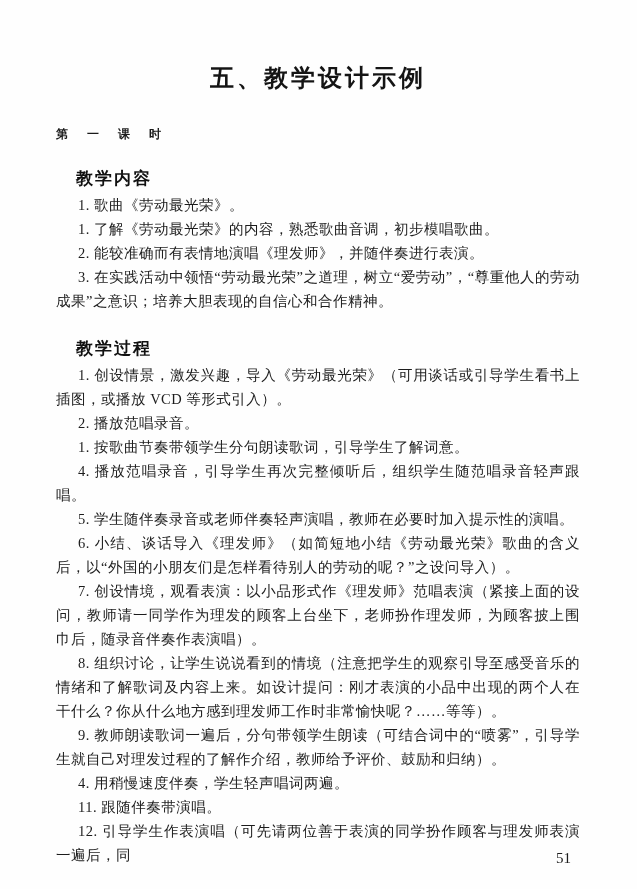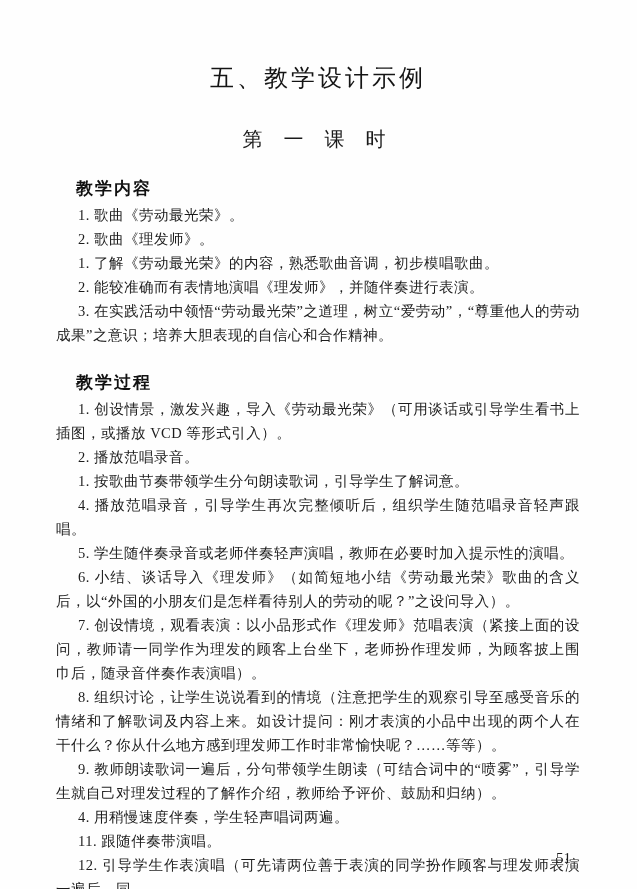--- a/index.html
+++ b/index.html
@@ -15,30 +15,30 @@
     position: relative;
     width: 637px;
     height: 889px;
     background: #fefefe;
     overflow: hidden;
     padding: 50px 57px 0 56px;
   }
   .doc-title {
     text-align: center;
     font-size: 24px;
-    font-weight: normal;
+    font-weight: bold;
     letter-spacing: 3px;
     color: #141414;
     margin-top: 12px;
     margin-bottom: 8px;
   }
   .doc-subtitle {
-    text-align: center;
-    font-size: 20px;
-    font-weight: normal;
+    text-align: left;
+    font-size: 12px;
+    font-weight: bold;
     letter-spacing: 8px;
     color: #1a1a1a;
     margin-top: 32px;
     margin-bottom: 14px;
   }
   .section-heading {
     font-family: "Liberation Sans", "DejaVu Sans", sans-serif;
     font-size: 17px;
     font-weight: bold;
     color: #111;
@@ -67,21 +67,20 @@
 <body>
 
 <div class="page">
 
   <h1 class="doc-title">五、教学设计示例</h1>
   <h2 class="doc-subtitle">第 一 课 时</h2>
 
   <section>
     <h3 class="section-heading">教学内容</h3>
     <p class="item">1. 歌曲《劳动最光荣》。</p>
-    <p class="item">2. 歌曲《理发师》。</p>
   </section>
 
   <section>
     <p class="item">1. 了解《劳动最光荣》的内容，熟悉歌曲音调，初步模唱歌曲。</p>
     <p class="item">2. 能较准确而有表情地演唱《理发师》，并随伴奏进行表演。</p>
     <p class="item">3. 在实践活动中领悟“劳动最光荣”之道理，树立“爱劳动”，“尊重他人的劳动成果”之意识；培养大胆表现的自信心和合作精神。</p>
   </section>
 
   <section>
     <h3 class="section-heading">教学过程</h3>

